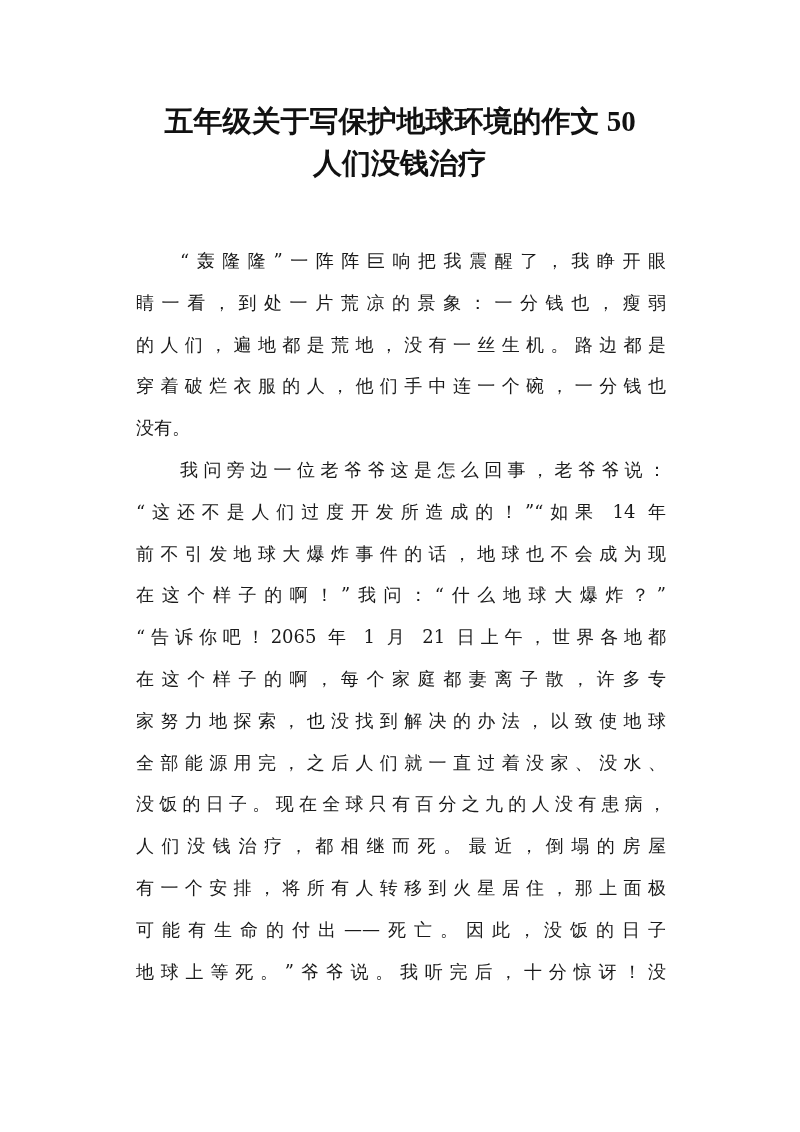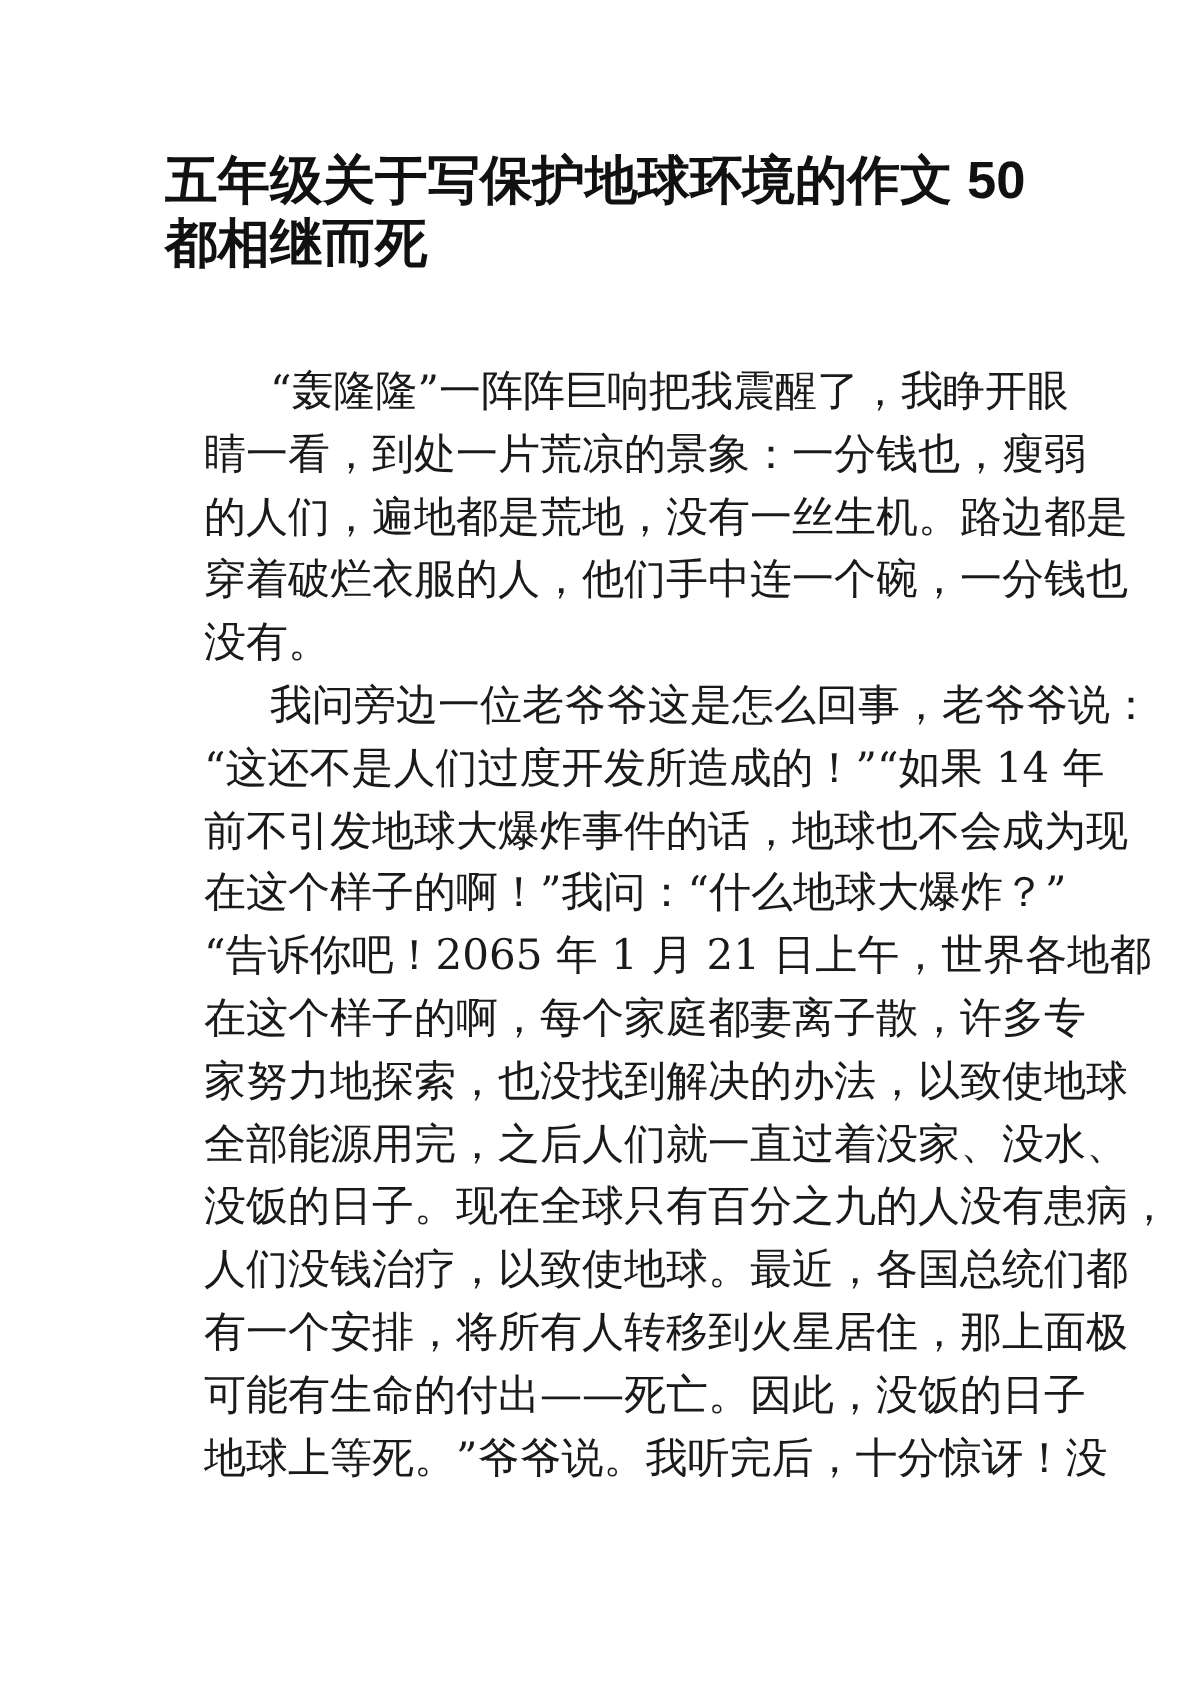--- a/index.html
+++ b/index.html
@@ -18,34 +18,35 @@
       left: 0; top: 0;
       width: 800px;
       height: 1132px;
       background: #ffffff;
     }
     .title {
       position: absolute;
       left: 110px;
       width: 580px;
       top: 100px;
-      font-family: Liberation Sans, sans-serif;
+      text-align: center;
+      font-family: Liberation Serif, serif;
       font-weight: bold;
-      font-size: 35px;
+      font-size: 29px;
       line-height: 42px;
       color: #111111;
       letter-spacing: 0px;
     }
     .body-text {
       position: absolute;
       left: 136px;
       top: 240px;
       width: 530px;
       font-family: "DejaVu Serif", "Liberation Serif", serif;
-      font-size: 28px;
+      font-size: 18px;
       line-height: 41.8px;
       color: #1a1a1a;
     }
     .line {
       display: block;
       white-space: nowrap;
       height: 41.8px;
       text-align: justify;
       text-align-last: justify;
     }
@@ -55,40 +56,40 @@
     .indent {
       padding-left: 44px;
     }
   </style>
 </head>
 <body>
 
 <div class="page">
   <div class="title">
     <div>五年级关于写保护地球环境的作文 50</div>
-    <div>都相继而死</div>
+    <div>人们没钱治疗</div>
   </div>
 
   <div class="body-text">
     <div>
       <span class="line indent">“轰隆隆”一阵阵巨响把我震醒了，我睁开眼</span>
       <span class="line">睛一看，到处一片荒凉的景象：一分钱也，瘦弱</span>
       <span class="line">的人们，遍地都是荒地，没有一丝生机。路边都是</span>
       <span class="line">穿着破烂衣服的人，他们手中连一个碗，一分钱也</span>
       <span class="line last">没有。</span>
     </div>
     <div>
       <span class="line indent">我问旁边一位老爷爷这是怎么回事，老爷爷说：</span>
       <span class="line">“这还不是人们过度开发所造成的！”“如果 14 年</span>
       <span class="line">前不引发地球大爆炸事件的话，地球也不会成为现</span>
       <span class="line">在这个样子的啊！”我问：“什么地球大爆炸？”</span>
       <span class="line">“告诉你吧！2065 年 1 月 21 日上午，世界各地都</span>
       <span class="line">在这个样子的啊，每个家庭都妻离子散，许多专</span>
       <span class="line">家努力地探索，也没找到解决的办法，以致使地球</span>
       <span class="line">全部能源用完，之后人们就一直过着没家、没水、</span>
       <span class="line">没饭的日子。现在全球只有百分之九的人没有患病，</span>
-      <span class="line">人们没钱治疗，以致使地球。最近，各国总统们都</span>
+      <span class="line">人们没钱治疗，都相继而死。最近，倒塌的房屋</span>
       <span class="line">有一个安排，将所有人转移到火星居住，那上面极</span>
       <span class="line">可能有生命的付出——死亡。因此，没饭的日子</span>
       <span class="line">地球上等死。”爷爷说。我听完后，十分惊讶！没</span>
     </div>
   </div>
 </div>
 
 </body></html>

